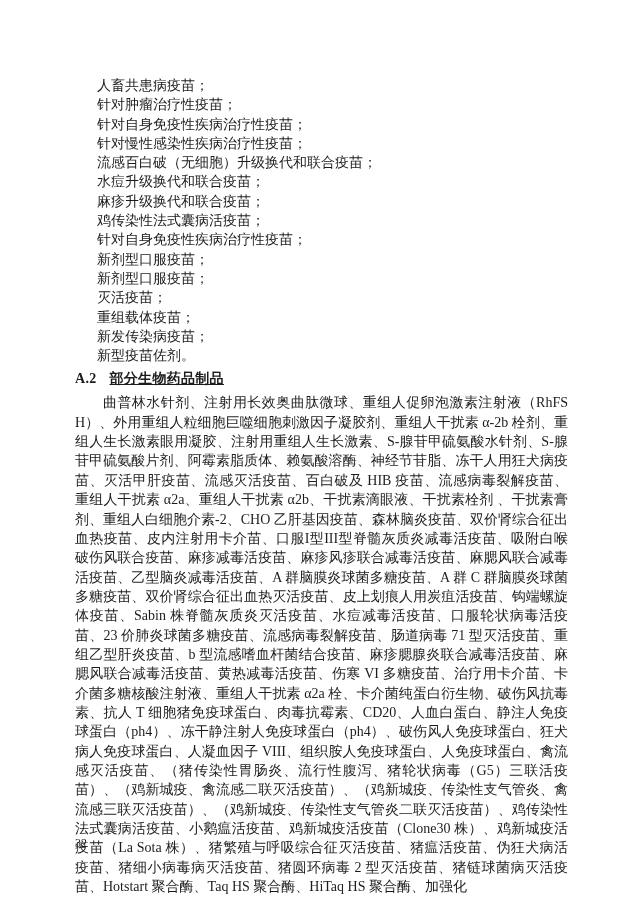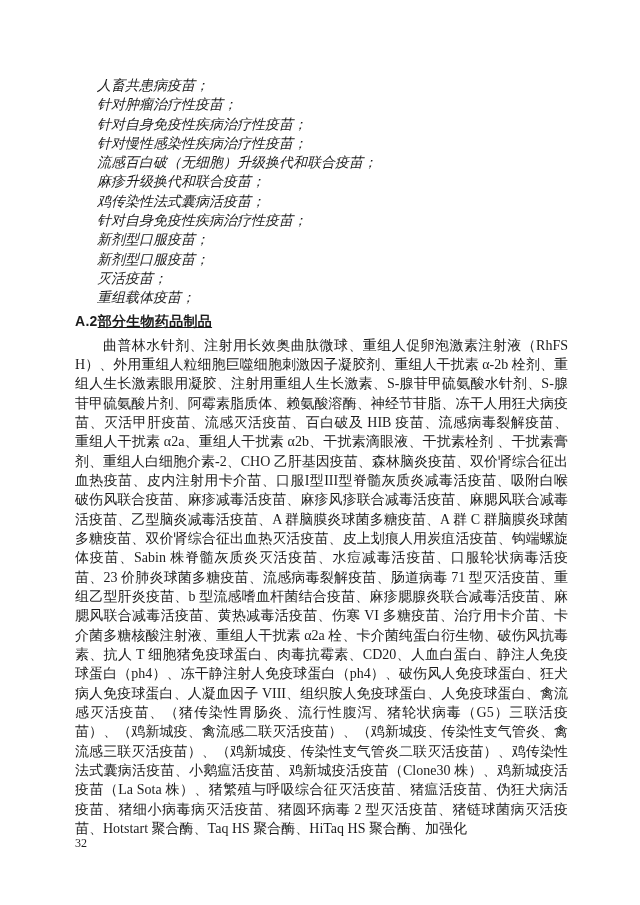--- a/index.html
+++ b/index.html
@@ -16,36 +16,36 @@
     overflow: hidden;
   }
   .page {
     position: absolute;
     top: 0; left: 0; right: 0; bottom: 0;
     padding: 76px 72px 0 75px;
     box-sizing: border-box;
   }
   .vaccine-list {
     padding-left: 22px;
-    font-style: italic;
   }
   .vaccine-list .list-item {
     font-size: 14px;
     line-height: 19.3px;
     white-space: nowrap;
   }
   .section-heading {
     margin-top: 3px;
     font-size: 14px;
     line-height: 21px;
     font-weight: bold;
     letter-spacing: 0.3px;
   }
   .section-number {
-    font-family: Liberation Sans, sans-serif;
+    font-family: Liberation Serif, serif;
+    margin-right: 13px;
   }
   .section-title {
     font-family: "Liberation Sans", "DejaVu Sans", sans-serif;
     text-decoration: underline;
   }
   .body-paragraph {
     margin: 4px 0 0 0;
     font-size: 14px;
     line-height: 19.35px;
     text-align: justify;
@@ -66,27 +66,30 @@
 
 <div class="page">
 
   <div class="vaccine-list">
 
   <div class="list-item">人畜共患病疫苗；</div>
       <div class="list-item">针对肿瘤治疗性疫苗；</div>
       <div class="list-item">针对自身免疫性疾病治疗性疫苗；</div>
       <div class="list-item">针对慢性感染性疾病治疗性疫苗；</div>
       <div class="list-item">流感百白破（无细胞）升级换代和联合疫苗；</div>
+      <div class="list-item">水痘升级换代和联合疫苗；</div>
       <div class="list-item">麻疹升级换代和联合疫苗；</div>
       <div class="list-item">鸡传染性法式囊病活疫苗；</div>
       <div class="list-item">针对自身免疫性疾病治疗性疫苗；</div>
       <div class="list-item">新剂型口服疫苗；</div>
       <div class="list-item">新剂型口服疫苗；</div>
       <div class="list-item">灭活疫苗；</div>
       <div class="list-item">重组载体疫苗；</div>
+      <div class="list-item">新发传染病疫苗；</div>
+      <div class="list-item">新型疫苗佐剂。</div>
     </div>
 
   <div class="section-heading">
     <span class="section-number">A.2</span><span class="section-title">部分生物药品制品</span>
   </div>
 
   <p class="body-paragraph">曲普林水针剂、注射用长效奥曲肽微球、重组人促卵泡激素注射液（RhFSH）、外用重组人粒细胞巨噬细胞刺激因子凝胶剂、重组人干扰素 α-2b 栓剂、重组人生长激素眼用凝胶、注射用重组人生长激素、S-腺苷甲硫氨酸水针剂、S-腺苷甲硫氨酸片剂、阿霉素脂质体、赖氨酸溶酶、神经节苷脂、冻干人用狂犬病疫苗、灭活甲肝疫苗、流感灭活疫苗、百白破及 HIB 疫苗、流感病毒裂解疫苗、重组人干扰素 α2a、重组人干扰素 α2b、干扰素滴眼液、干扰素栓剂 、干扰素膏剂、重组人白细胞介素-2、CHO 乙肝基因疫苗、森林脑炎疫苗、双价肾综合征出血热疫苗、皮内注射用卡介苗、口服I型III型脊髓灰质炎减毒活疫苗、吸附白喉破伤风联合疫苗、麻疹减毒活疫苗、麻疹风疹联合减毒活疫苗、麻腮风联合减毒活疫苗、乙型脑炎减毒活疫苗、A 群脑膜炎球菌多糖疫苗、A 群 C 群脑膜炎球菌多糖疫苗、双价肾综合征出血热灭活疫苗、皮上划痕人用炭疽活疫苗、钩端螺旋体疫苗、Sabin 株脊髓灰质炎灭活疫苗、水痘减毒活疫苗、口服轮状病毒活疫苗、23 价肺炎球菌多糖疫苗、流感病毒裂解疫苗、肠道病毒 71 型灭活疫苗、重组乙型肝炎疫苗、b 型流感嗜血杆菌结合疫苗、麻疹腮腺炎联合减毒活疫苗、麻腮风联合减毒活疫苗、黄热减毒活疫苗、伤寒 VI 多糖疫苗、治疗用卡介苗、卡介菌多糖核酸注射液、重组人干扰素 α2a 栓、卡介菌纯蛋白衍生物、破伤风抗毒素、抗人 T 细胞猪免疫球蛋白、肉毒抗霉素、CD20、人血白蛋白、静注人免疫球蛋白（ph4）、冻干静注射人免疫球蛋白（ph4）、破伤风人免疫球蛋白、狂犬病人免疫球蛋白、人凝血因子 VIII、组织胺人免疫球蛋白、人免疫球蛋白、禽流感灭活疫苗、（猪传染性胃肠炎、流行性腹泻、猪轮状病毒（G5）三联活疫苗）、（鸡新城疫、禽流感二联灭活疫苗）、（鸡新城疫、传染性支气管炎、禽流感三联灭活疫苗）、（鸡新城疫、传染性支气管炎二联灭活疫苗）、鸡传染性法式囊病活疫苗、小鹅瘟活疫苗、鸡新城疫活疫苗（Clone30 株）、鸡新城疫活疫苗（La Sota 株）、猪繁殖与呼吸综合征灭活疫苗、猪瘟活疫苗、伪狂犬病活疫苗、猪细小病毒病灭活疫苗、猪圆环病毒 2 型灭活疫苗、猪链球菌病灭活疫苗、Hotstart 聚合酶、Taq HS 聚合酶、HiTaq HS 聚合酶、加强化</p>
 
   <div class="page-number">32</div>
 

